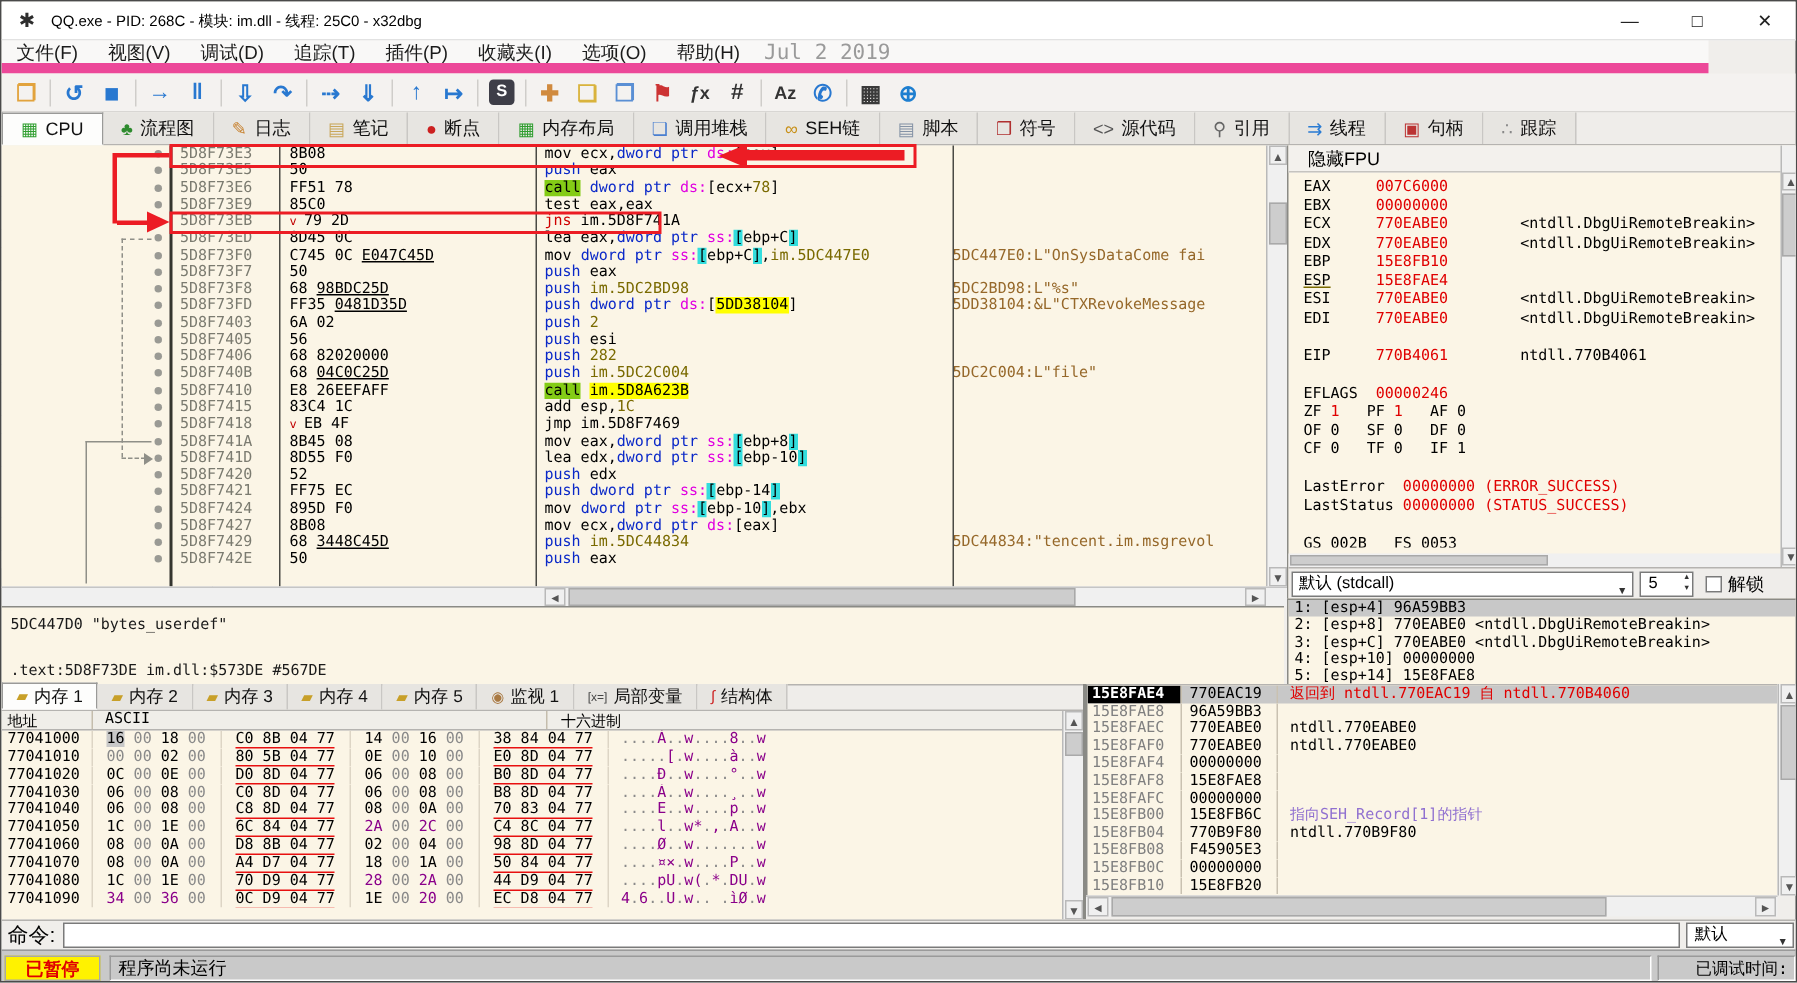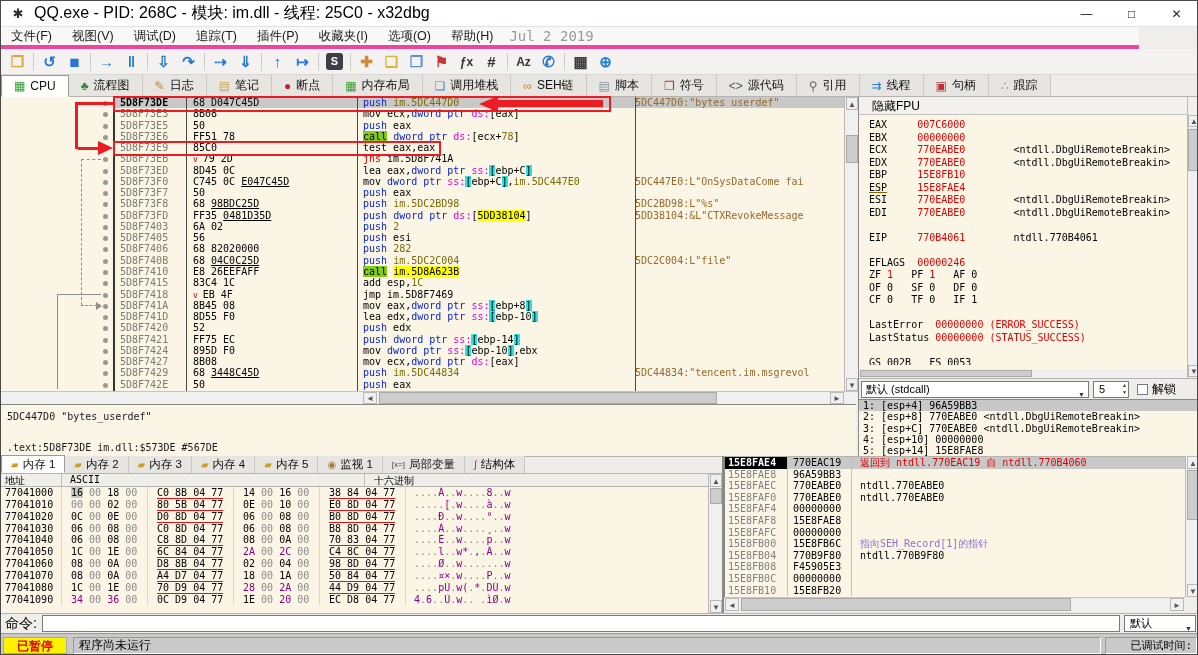--- a/index.html
+++ b/index.html
@@ -3,25 +3,25 @@
 <meta charset="utf-8">
 <style>
   html,body{margin:0;padding:0;background:#888;}
   *{box-sizing:border-box;}
   #win{position:relative;width:1198px;height:655px;background:#F0EEEB;border:1px solid #4a4a4a;
        font-family:"Liberation Sans",sans-serif;overflow:hidden;}
   .abs{position:absolute;}
   
   #titlebar{left:0;top:0;width:1198px;height:26px;background:#FFFFFF;display:flex;align-items:center;border-bottom:1px solid #E2E2E2;}
   #appicon{width:16px;height:16px;margin:0 8px 0 9px;color:#2d2d2d;font-size:13px;line-height:16px;text-align:center;}
-  #title-text{font-size:16px;color:#000;}
+  #title-text{font-size:10px;color:#000;}
   #winbtns{margin-left:auto;display:flex;height:26px;}
   .wbtn{width:45px;height:26px;text-align:center;line-height:26px;font-size:12px;color:#222;}
   
-  #menubar{left:0;top:26px;width:1138px;height:22px;background:#F9F8F7;display:flex;align-items:center;border-bottom:4px solid #ec4899;}
+  #menubar{left:0;top:26px;width:1138px;height:22px;background:#F9F8F7;display:flex;align-items:center;border-bottom:7px solid #ec4899;}
   .menu-item{padding:0 10px;font-size:12.5px;color:#1a1a1a;height:22px;line-height:22px;}
   #build-date{color:#9a9a9a;font-family:"DejaVu Sans Mono",monospace;font-size:14px;margin-left:6px;}
   
   #toolbar{left:0;top:48px;width:1198px;height:26px;background:#F4F2F0;border-bottom:1px solid #D8D6D3;display:flex;align-items:center;padding-left:4px;}
   .tbi{width:25px;height:22px;display:flex;align-items:center;justify-content:center;font-size:15px;font-weight:bold;}
   .tbi.small{font-size:12px;}
   .tbsep{width:1px;height:18px;background:#CFCDCA;margin:0 3px;}
   .sq{background:#3E3E48;color:#fff;font-weight:bold;font-size:11px;width:17px;height:17px;line-height:17px;text-align:center;border-radius:3px;}
   
   #tabbar{left:0;top:74px;width:1198px;height:22px;background:#EFEDEA;display:flex;align-items:flex-end;border-bottom:1px solid #B5B3B0;}
@@ -239,21 +239,20 @@
         <span class="tg" style="color: rgb(187, 51, 51);">▣</span>
         <span>句柄</span>
       </div>
       <div class="tab">
         <span class="tg" style="color: rgb(136, 136, 136);">∴</span>
         <span>跟踪</span>
       </div>
     </div>
 
   <div id="disasm" class="abs pane">
-      <div class="dr sel"><span class="g"><i class="dot"></i></span><span class="c-a">5D8F73DE</span><span class="c-b"><span class="t-n">68 D047C45D</span></span><span class="c-i"><span class="t-mn">push</span><span class="t-n"> </span><span class="t-ol">im.5DC447D0</span></span><span class="c-c">5DC447D0:"bytes_userdef"</span></div>
       <div class="dr"><span class="g"><i class="dot"></i></span><span class="c-a">5D8F73E3</span><span class="c-b"><span class="t-n">8B08</span></span><span class="c-i"><span class="t-k">mov</span><span class="t-n"> ecx,</span><span class="t-mn">dword ptr</span><span class="t-n"> </span><span class="t-mg">ds:</span><span class="t-n">[eax]</span></span><span class="c-c"></span></div>
       <div class="dr"><span class="g"><i class="dot"></i></span><span class="c-a">5D8F73E5</span><span class="c-b"><span class="t-n">50</span></span><span class="c-i"><span class="t-mn">push</span><span class="t-n"> eax</span></span><span class="c-c"></span></div>
       <div class="dr"><span class="g"><i class="dot"></i></span><span class="c-a">5D8F73E6</span><span class="c-b"><span class="t-n">FF51 78</span></span><span class="c-i"><span class="t-cy">call</span><span class="t-n"> </span><span class="t-mn">dword ptr</span><span class="t-n"> </span><span class="t-mg">ds:</span><span class="t-n">[ecx+</span><span class="t-ol">78</span><span class="t-n">]</span></span><span class="c-c"></span></div>
       <div class="dr"><span class="g"><i class="dot"></i></span><span class="c-a">5D8F73E9</span><span class="c-b"><span class="t-n">85C0</span></span><span class="c-i"><span class="t-n">test eax,eax</span></span><span class="c-c"></span></div>
       <div class="dr"><span class="g"><i class="dot"></i></span><span class="c-a">5D8F73EB</span><span class="c-b"><span class="t-rj">v </span><span class="t-n">79 2D</span></span><span class="c-i"><span class="t-yr ybg">jns</span><span class="t-k ybg"> im.5D8F741A</span></span><span class="c-c"></span></div>
       <div class="dr"><span class="g"><i class="dot"></i></span><span class="c-a">5D8F73ED</span><span class="c-b"><span class="t-n">8D45 0C</span></span><span class="c-i"><span class="t-k">lea</span><span class="t-n"> eax,</span><span class="t-mn">dword ptr</span><span class="t-n"> </span><span class="t-mg">ss:</span><span class="t-cb">[</span><span class="t-n">ebp+C</span><span class="t-cb">]</span></span><span class="c-c"></span></div>
       <div class="dr"><span class="g"><i class="dot"></i></span><span class="c-a">5D8F73F0</span><span class="c-b"><span class="t-n">C745 0C </span><span class="t-u">E047C45D</span></span><span class="c-i"><span class="t-k">mov</span><span class="t-n"> </span><span class="t-mn">dword ptr</span><span class="t-n"> </span><span class="t-mg">ss:</span><span class="t-cb">[</span><span class="t-n">ebp+C</span><span class="t-cb">]</span><span class="t-n">,</span><span class="t-ol">im.5DC447E0</span></span><span class="c-c">5DC447E0:L"OnSysDataCome fai</span></div>
       <div class="dr"><span class="g"><i class="dot"></i></span><span class="c-a">5D8F73F7</span><span class="c-b"><span class="t-n">50</span></span><span class="c-i"><span class="t-mn">push</span><span class="t-n"> eax</span></span><span class="c-c"></span></div>
       <div class="dr"><span class="g"><i class="dot"></i></span><span class="c-a">5D8F73F8</span><span class="c-b"><span class="t-n">68 </span><span class="t-u">98BDC25D</span></span><span class="c-i"><span class="t-mn">push</span><span class="t-n"> </span><span class="t-ol">im.5DC2BD98</span></span><span class="c-c">5DC2BD98:L"%s"</span></div>
       <div class="dr"><span class="g"><i class="dot"></i></span><span class="c-a">5D8F73FD</span><span class="c-b"><span class="t-n">FF35 </span><span class="t-u">0481D35D</span></span><span class="c-i"><span class="t-mn">push</span><span class="t-n"> </span><span class="t-mn">dword ptr</span><span class="t-n"> </span><span class="t-mg">ds:</span><span class="t-n">[</span><span class="t-yb">5DD38104</span><span class="t-n">]</span></span><span class="c-c">5DD38104:&amp;L"CTXRevokeMessage</span></div>

